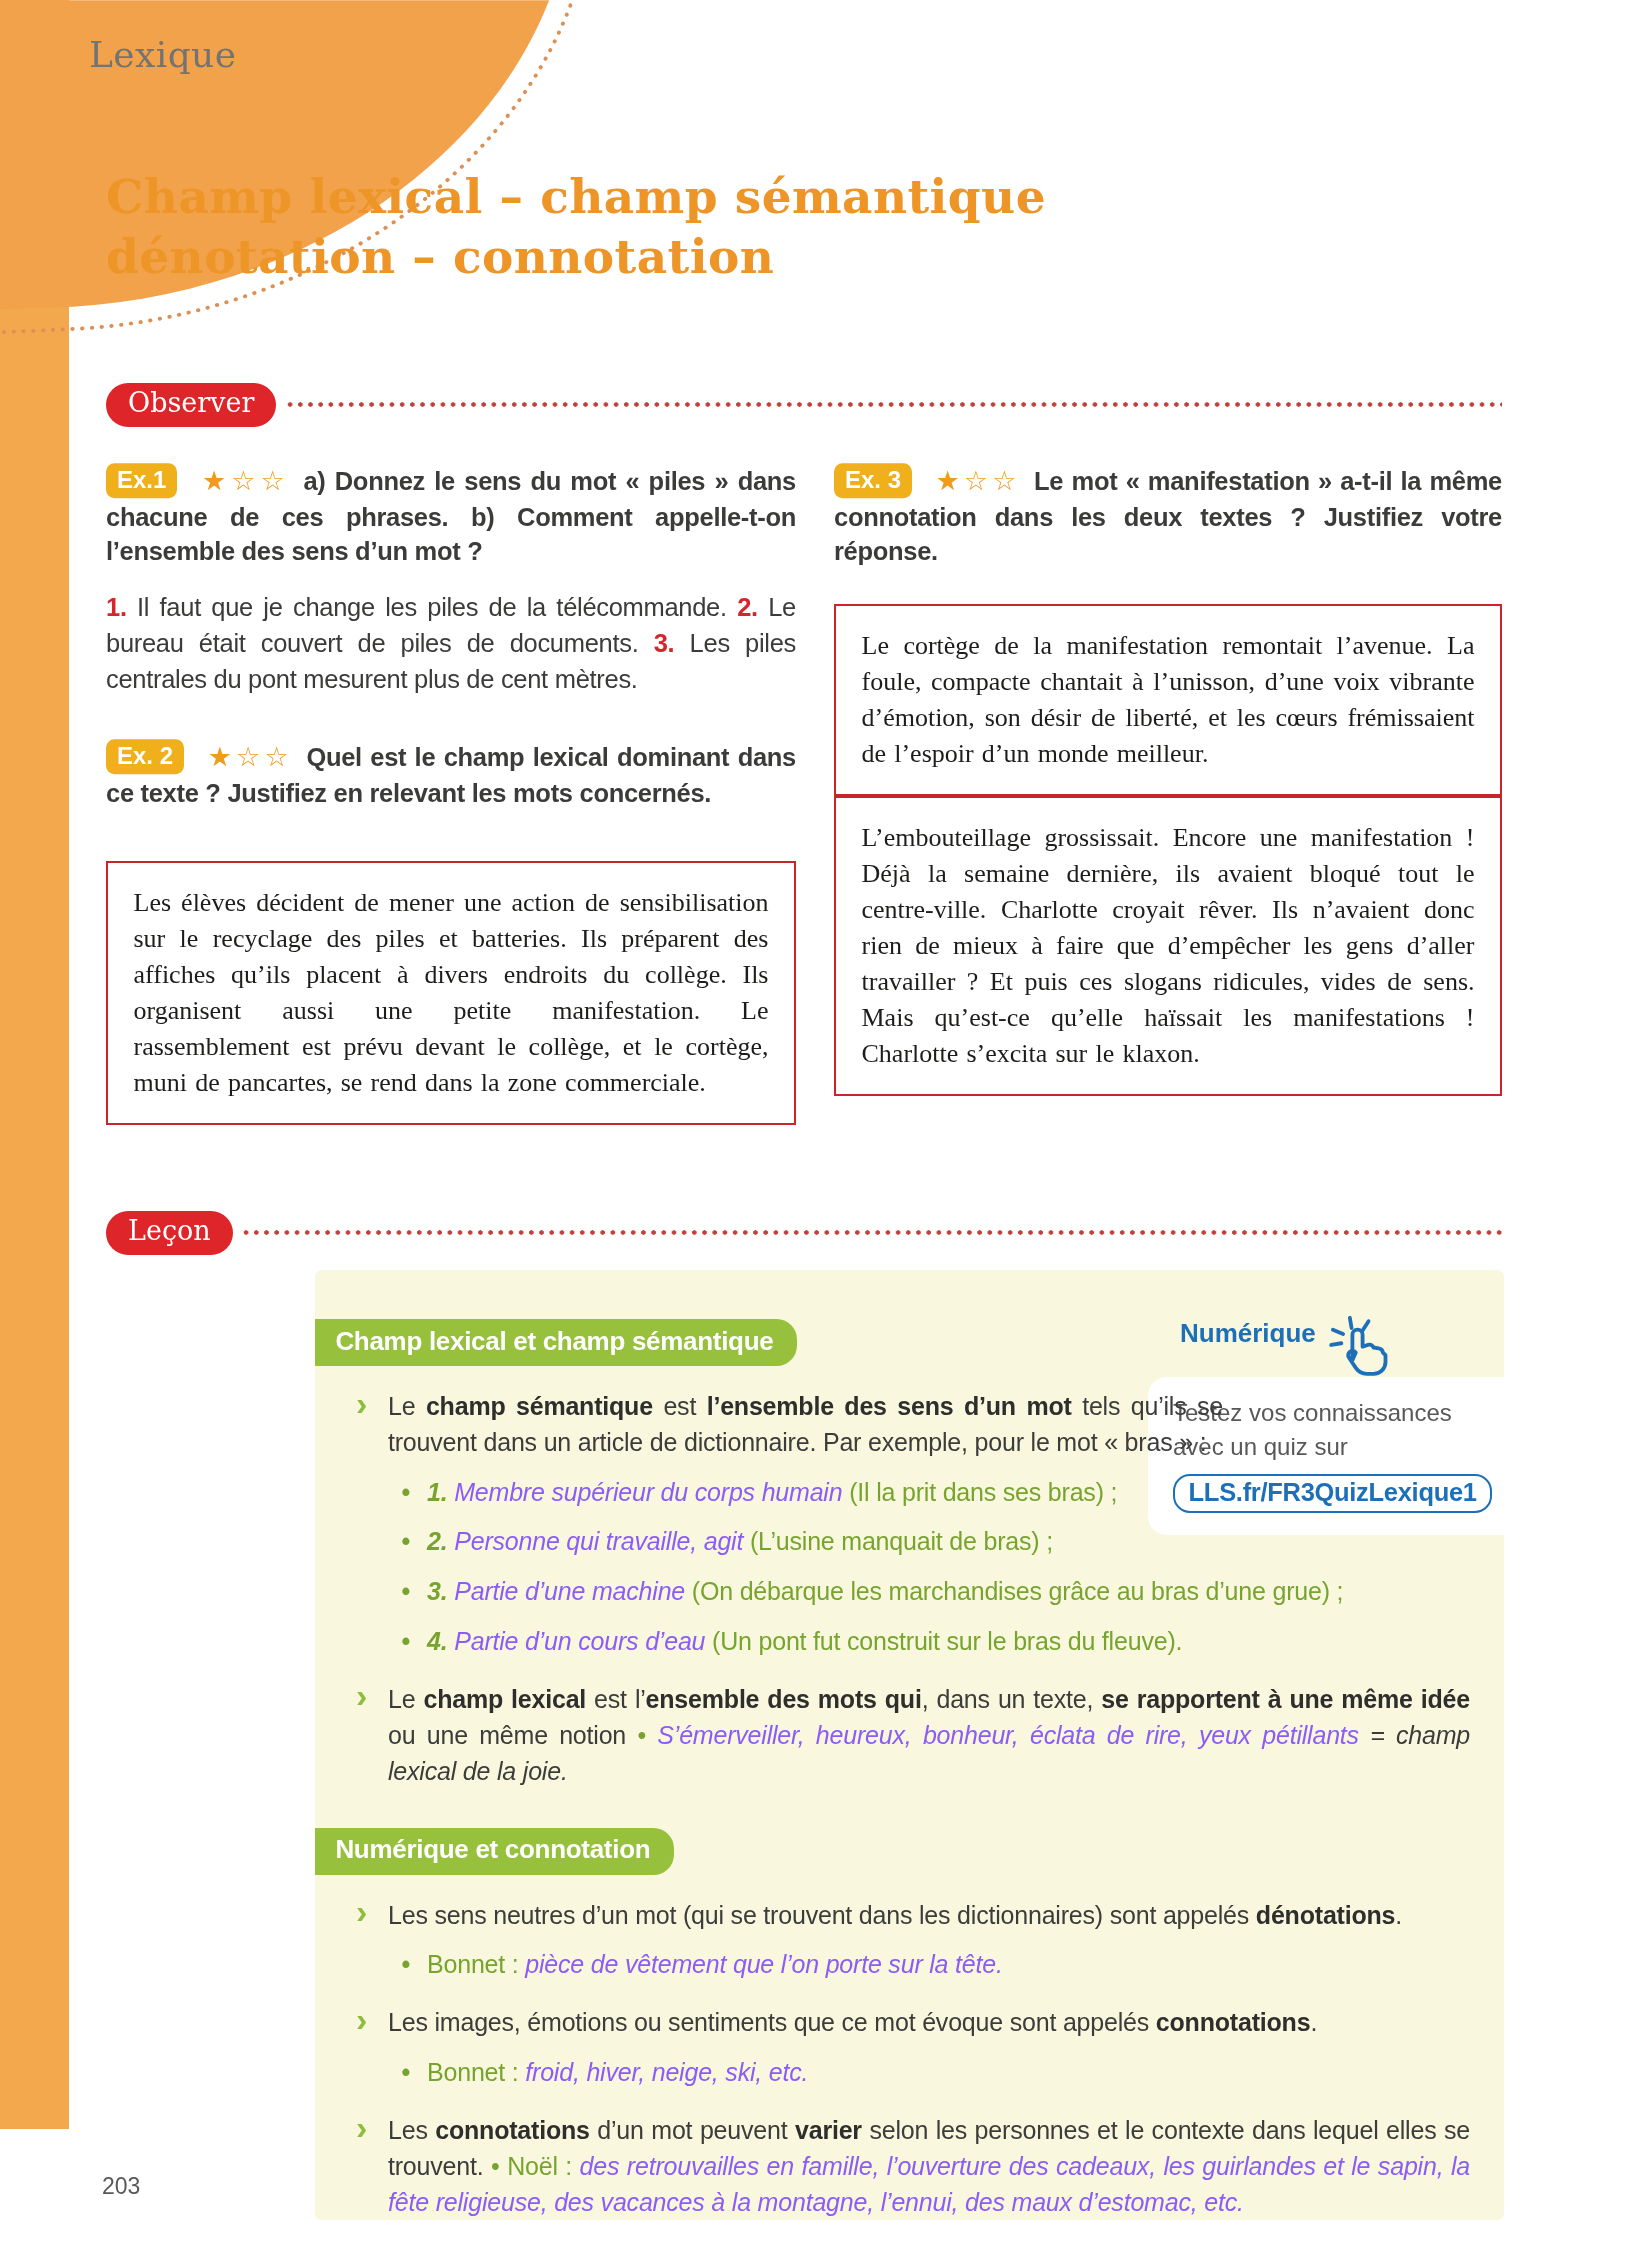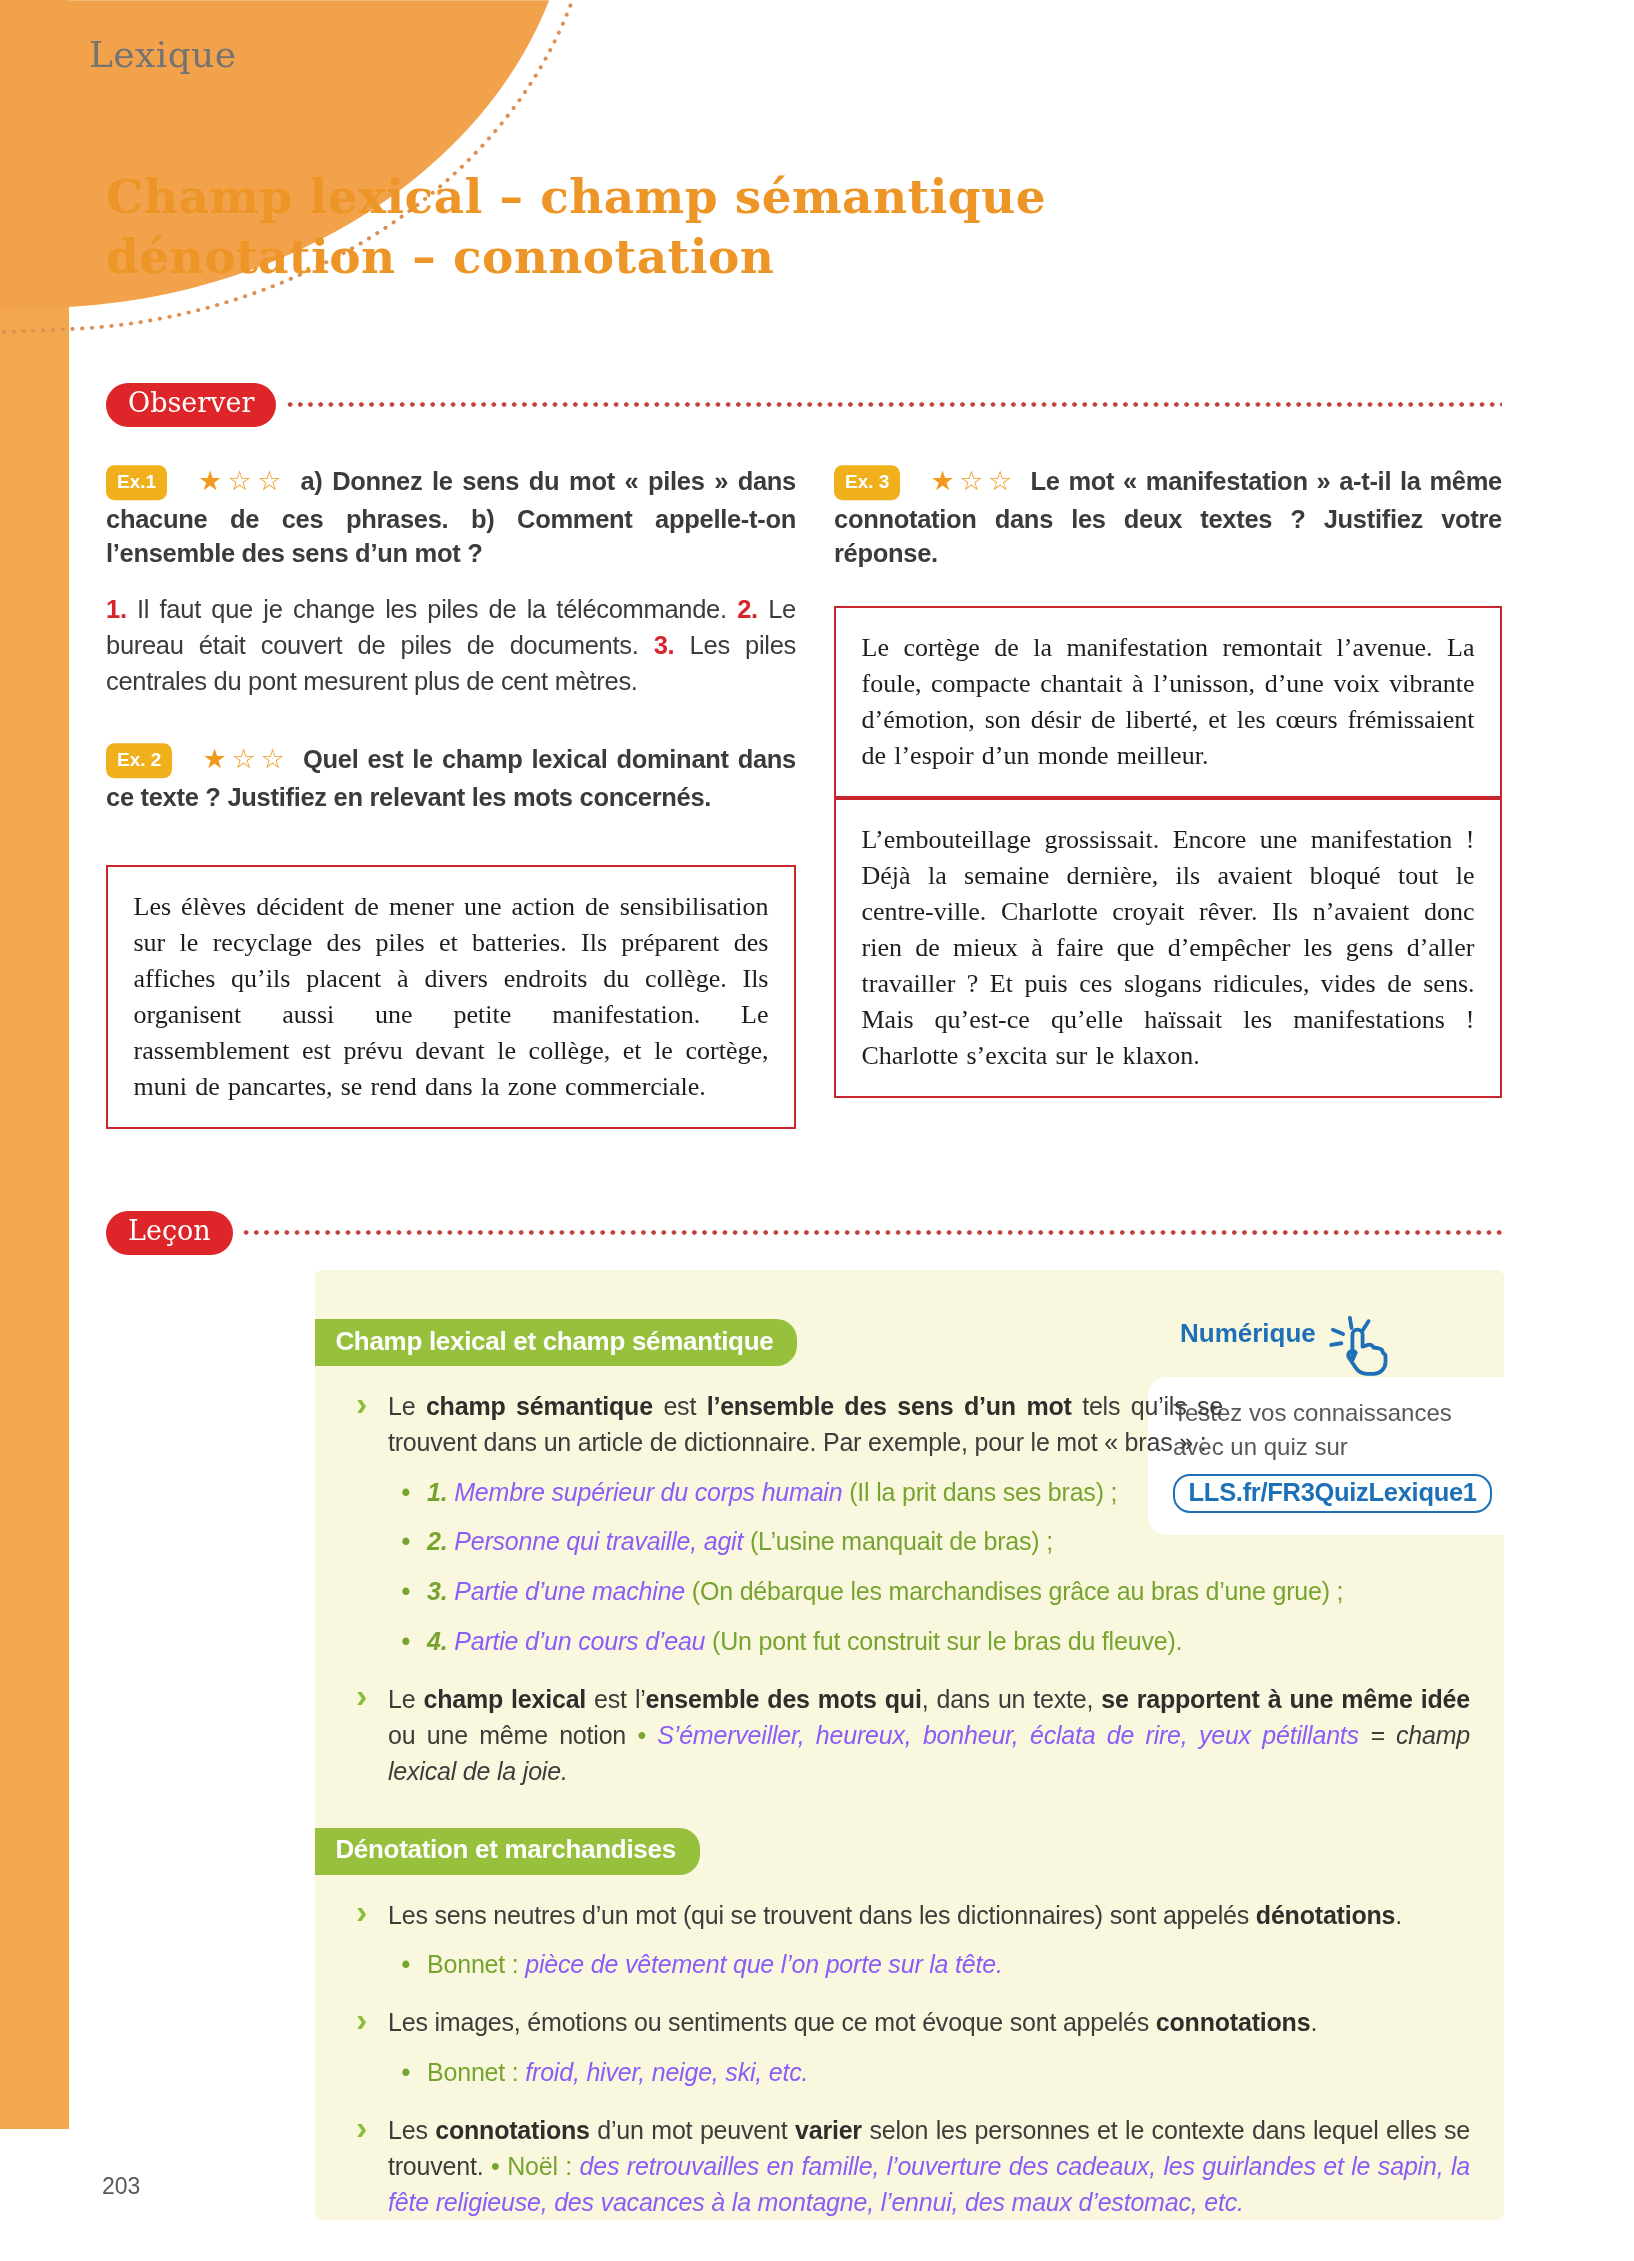--- a/index.html
+++ b/index.html
@@ -24,23 +24,23 @@
             padding:4.3px 22px 8.5px 22px;border-radius:25.5px;white-space:nowrap;}
   .dotline{flex:1;height:5.1px;margin-left:8.5px;
            background-image:radial-gradient(circle,#c2403a 2px,rgba(0,0,0,0) 2.5px);
            background-size:10.2px 5.1px;background-repeat:repeat-x;background-position:0 center;}
 
   
   .cols{position:absolute;left:106px;top:464px;width:1396px;display:grid;
         grid-template-columns:690px 668px;column-gap:38px;}
   .ex-head{font-weight:700;font-size:25.5px;line-height:34px;color:#3b3b3a;
            text-align:justify;letter-spacing:-0.3px;}
-  .ex-badge{display:inline-block;background:#efb01c;color:#fff;font-weight:700;font-size:19px;
+  .ex-badge{display:inline-block;background:#efb01c;color:#fff;font-weight:700;font-size:24px;
             line-height:31px;padding:0.9px 11px 3.4px 11px;border-radius:8.5px;letter-spacing:0;
-            margin-right:28px;transform:translateY(-1.7px);}
+            margin-right:22px;transform:translateY(-1.7px);}
   .stars{color:#f09a20;font-size:27px;letter-spacing:2.6px;font-weight:400;margin-right:13.6px;white-space:nowrap;}
   .sentences{margin-top:20.4px;font-size:25.5px;line-height:36px;text-align:justify;letter-spacing:-0.3px;}
   .ex2-head{margin-top:43px;}
   .serif-box{border:2.6px solid #c9262b;background:#fff;
              font-family:"Liberation Serif",serif;font-size:26px;line-height:36px;color:#1d1d1b;
              text-align:justify;padding:22px 25.5px;word-spacing:1.7px;}
   .box-left{margin-top:51px;}
   .box-r1{margin-top:36px;}
   .box-r2{}
 
@@ -160,21 +160,21 @@
     <ul class="dots lesson-text">
       <li><span class="sg-gbi">1.</span><span class="sg-gi"> Membre supérieur du corps humain</span><span class="sg-g"> (Il la prit dans ses bras) ;</span></li>
       <li><span class="sg-gbi">2.</span><span class="sg-gi"> Personne qui travaille, agit</span><span class="sg-g"> (L’usine manquait de bras) ;</span></li>
       <li><span class="sg-gbi">3.</span><span class="sg-gi"> Partie d’une machine</span><span class="sg-g"> (On débarque les marchandises grâce au bras d’une grue) ;</span></li>
       <li><span class="sg-gbi">4.</span><span class="sg-gi"> Partie d’un cours d’eau</span><span class="sg-g"> (Un pont fut construit sur le bras du fleuve).</span></li>
     </ul>
     <ul class="chev lesson-text">
       <li><span>Le </span><span class="sg-b">champ lexical</span><span> est l’</span><span class="sg-b">ensemble des mots qui</span><span>, dans un texte, </span><span class="sg-b">se rapportent à une même idée</span><span> ou une même notion </span><span class="sg-g">• </span><span class="sg-gi">S’émerveiller, heureux, bonheur, éclata de rire, yeux pétillants</span><span class="sg-di"> = champ lexical de la joie.</span></li>
     </ul>
 
-    <div class="green-badge gb2">Dénotation et marchandises</div>
+    <div class="green-badge gb2">Numérique et connotation</div>
     <ul class="chev lesson-text">
       <li><span>Les sens neutres d’un mot (qui se trouvent dans les dictionnaires) sont appelés </span><span class="sg-b">dénotations</span><span>.</span></li>
     </ul>
     <ul class="dots lesson-text">
       <li><span class="sg-g">Bonnet : </span><span class="sg-gi">pièce de vêtement que l’on porte sur la tête.</span></li>
     </ul>
     <ul class="chev lesson-text">
       <li><span>Les images, émotions ou sentiments que ce mot évoque sont appelés </span><span class="sg-b">connotations</span><span>.</span></li>
     </ul>
     <ul class="dots lesson-text">

